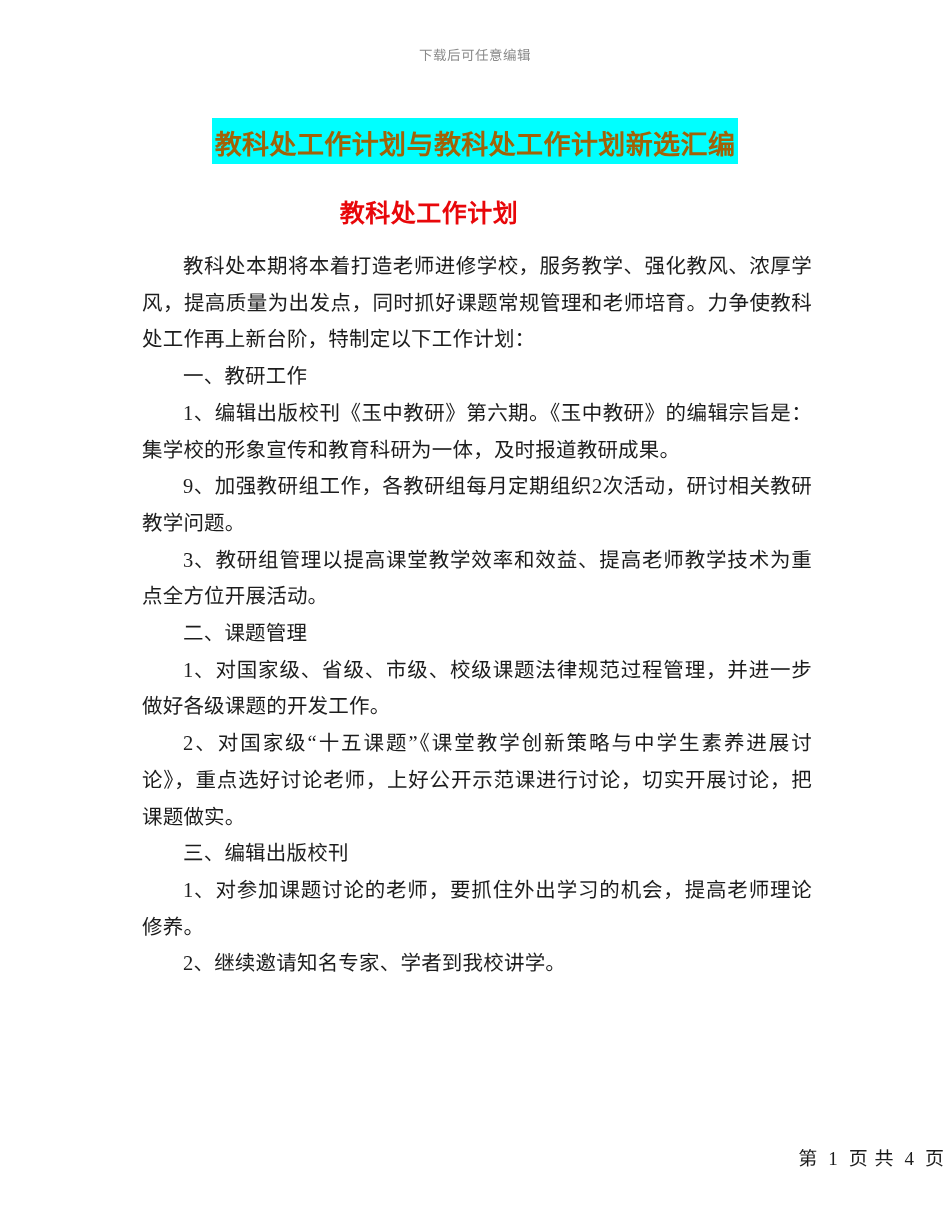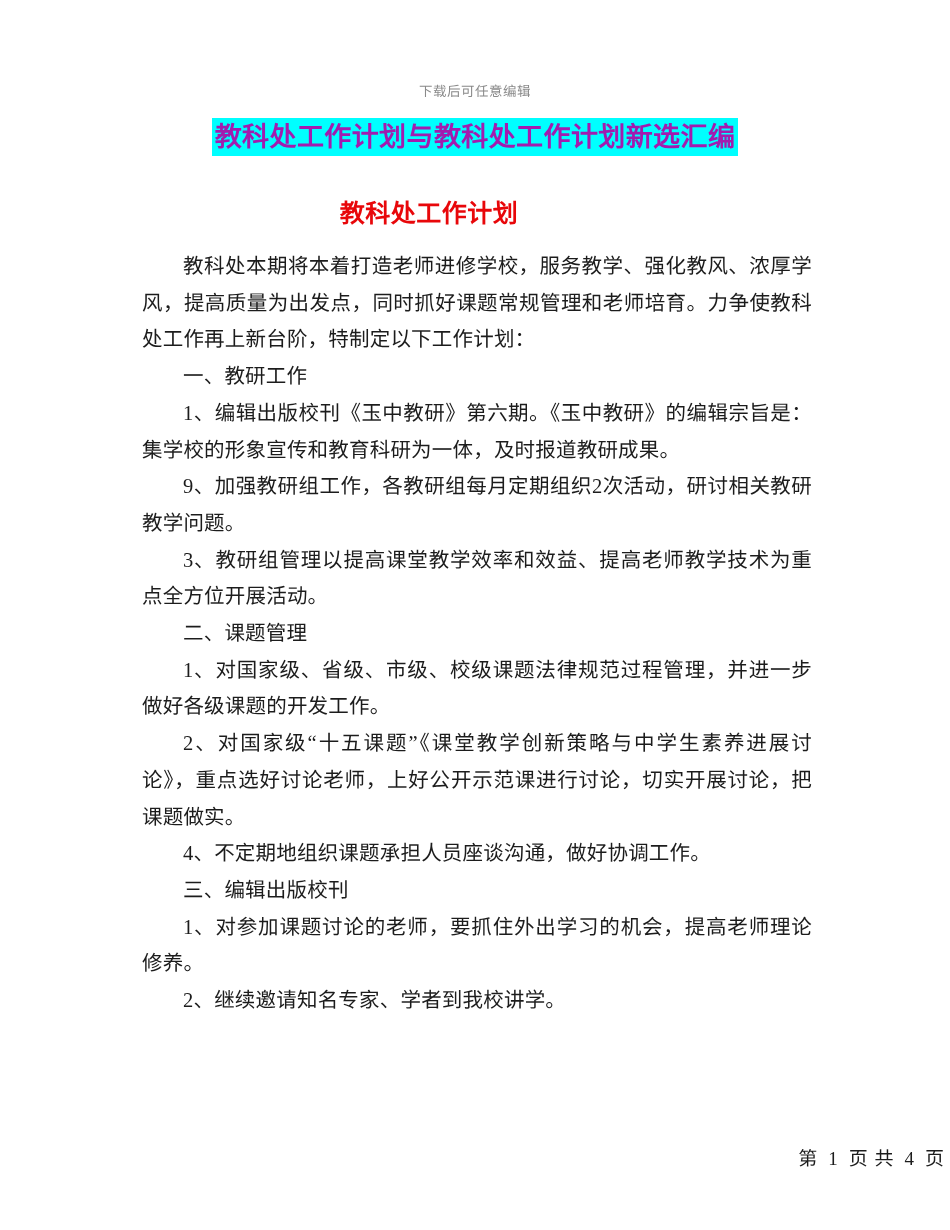--- a/index.html
+++ b/index.html
@@ -29,39 +29,38 @@
     position: absolute;
     top: 46px;
     left: 0;
     width: 950px;
     text-align: center;
     font-size: 13.5px;
     line-height: 18px;
     color: #8a8a8a;
     letter-spacing: 0.5px;
     font-family: "DejaVu Sans", "Liberation Sans", sans-serif;
-    margin-top: 36px;
   }
 
   
   .title-wrap {
     position: absolute;
     top: 118px;
     left: 0;
     width: 950px;
     text-align: center;
   }
   .doc-title {
     display: inline-block;
     font-size: 27px;
     line-height: 34px;
     font-weight: bold;
-    color: #a21caf;
+    color: #a16207;
     background: #00ffff;
-    padding: 2px 3px 2px 3px;
+    padding: 10px 3px 2px 3px;
     letter-spacing: 0.4px;
     white-space: nowrap;
     font-family: "Liberation Serif", "DejaVu Serif", serif;
   }
 
   
   .sub-title {
     position: absolute;
     top: 198px;
     left: 0;
@@ -125,21 +124,20 @@
 
   <div class="body-text">
     <p>教科处本期将本着打造老师进修学校，服务教学、强化教风、浓厚学风，提高质量为出发点，同时抓好课题常规管理和老师培育。力争使教科处工作再上新台阶，特制定以下工作计划：</p>
     <p>一、教研工作</p>
     <p>1、编辑出版校刊《玉中教研》第六期。《玉中教研》的编辑宗旨是：集学校的形象宣传和教育科研为一体，及时报道教研成果。</p>
     <p>9、加强教研组工作，各教研组每月定期组织2次活动，研讨相关教研教学问题。</p>
     <p>3、教研组管理以提高课堂教学效率和效益、提高老师教学技术为重点全方位开展活动。</p>
     <p>二、课题管理</p>
     <p>1、对国家级、省级、市级、校级课题法律规范过程管理，并进一步做好各级课题的开发工作。</p>
     <p>2、对国家级“十五课题”《课堂教学创新策略与中学生素养进展讨论》，重点选好讨论老师，上好公开示范课进行讨论，切实开展讨论，把课题做实。</p>
-    <p>4、不定期地组织课题承担人员座谈沟通，做好协调工作。</p>
     <p>三、编辑出版校刊</p>
     <p>1、对参加课题讨论的老师，要抓住外出学习的机会，提高老师理论修养。</p>
     <p>2、继续邀请知名专家、学者到我校讲学。</p>
   </div>
 
   <div class="doc-footer">
     <span class="pf">第</span><span class="pf">1</span><span class="pf">页  共</span><span class="pf">4</span><span class="pf">页</span>
   </div>
 
 </div>

